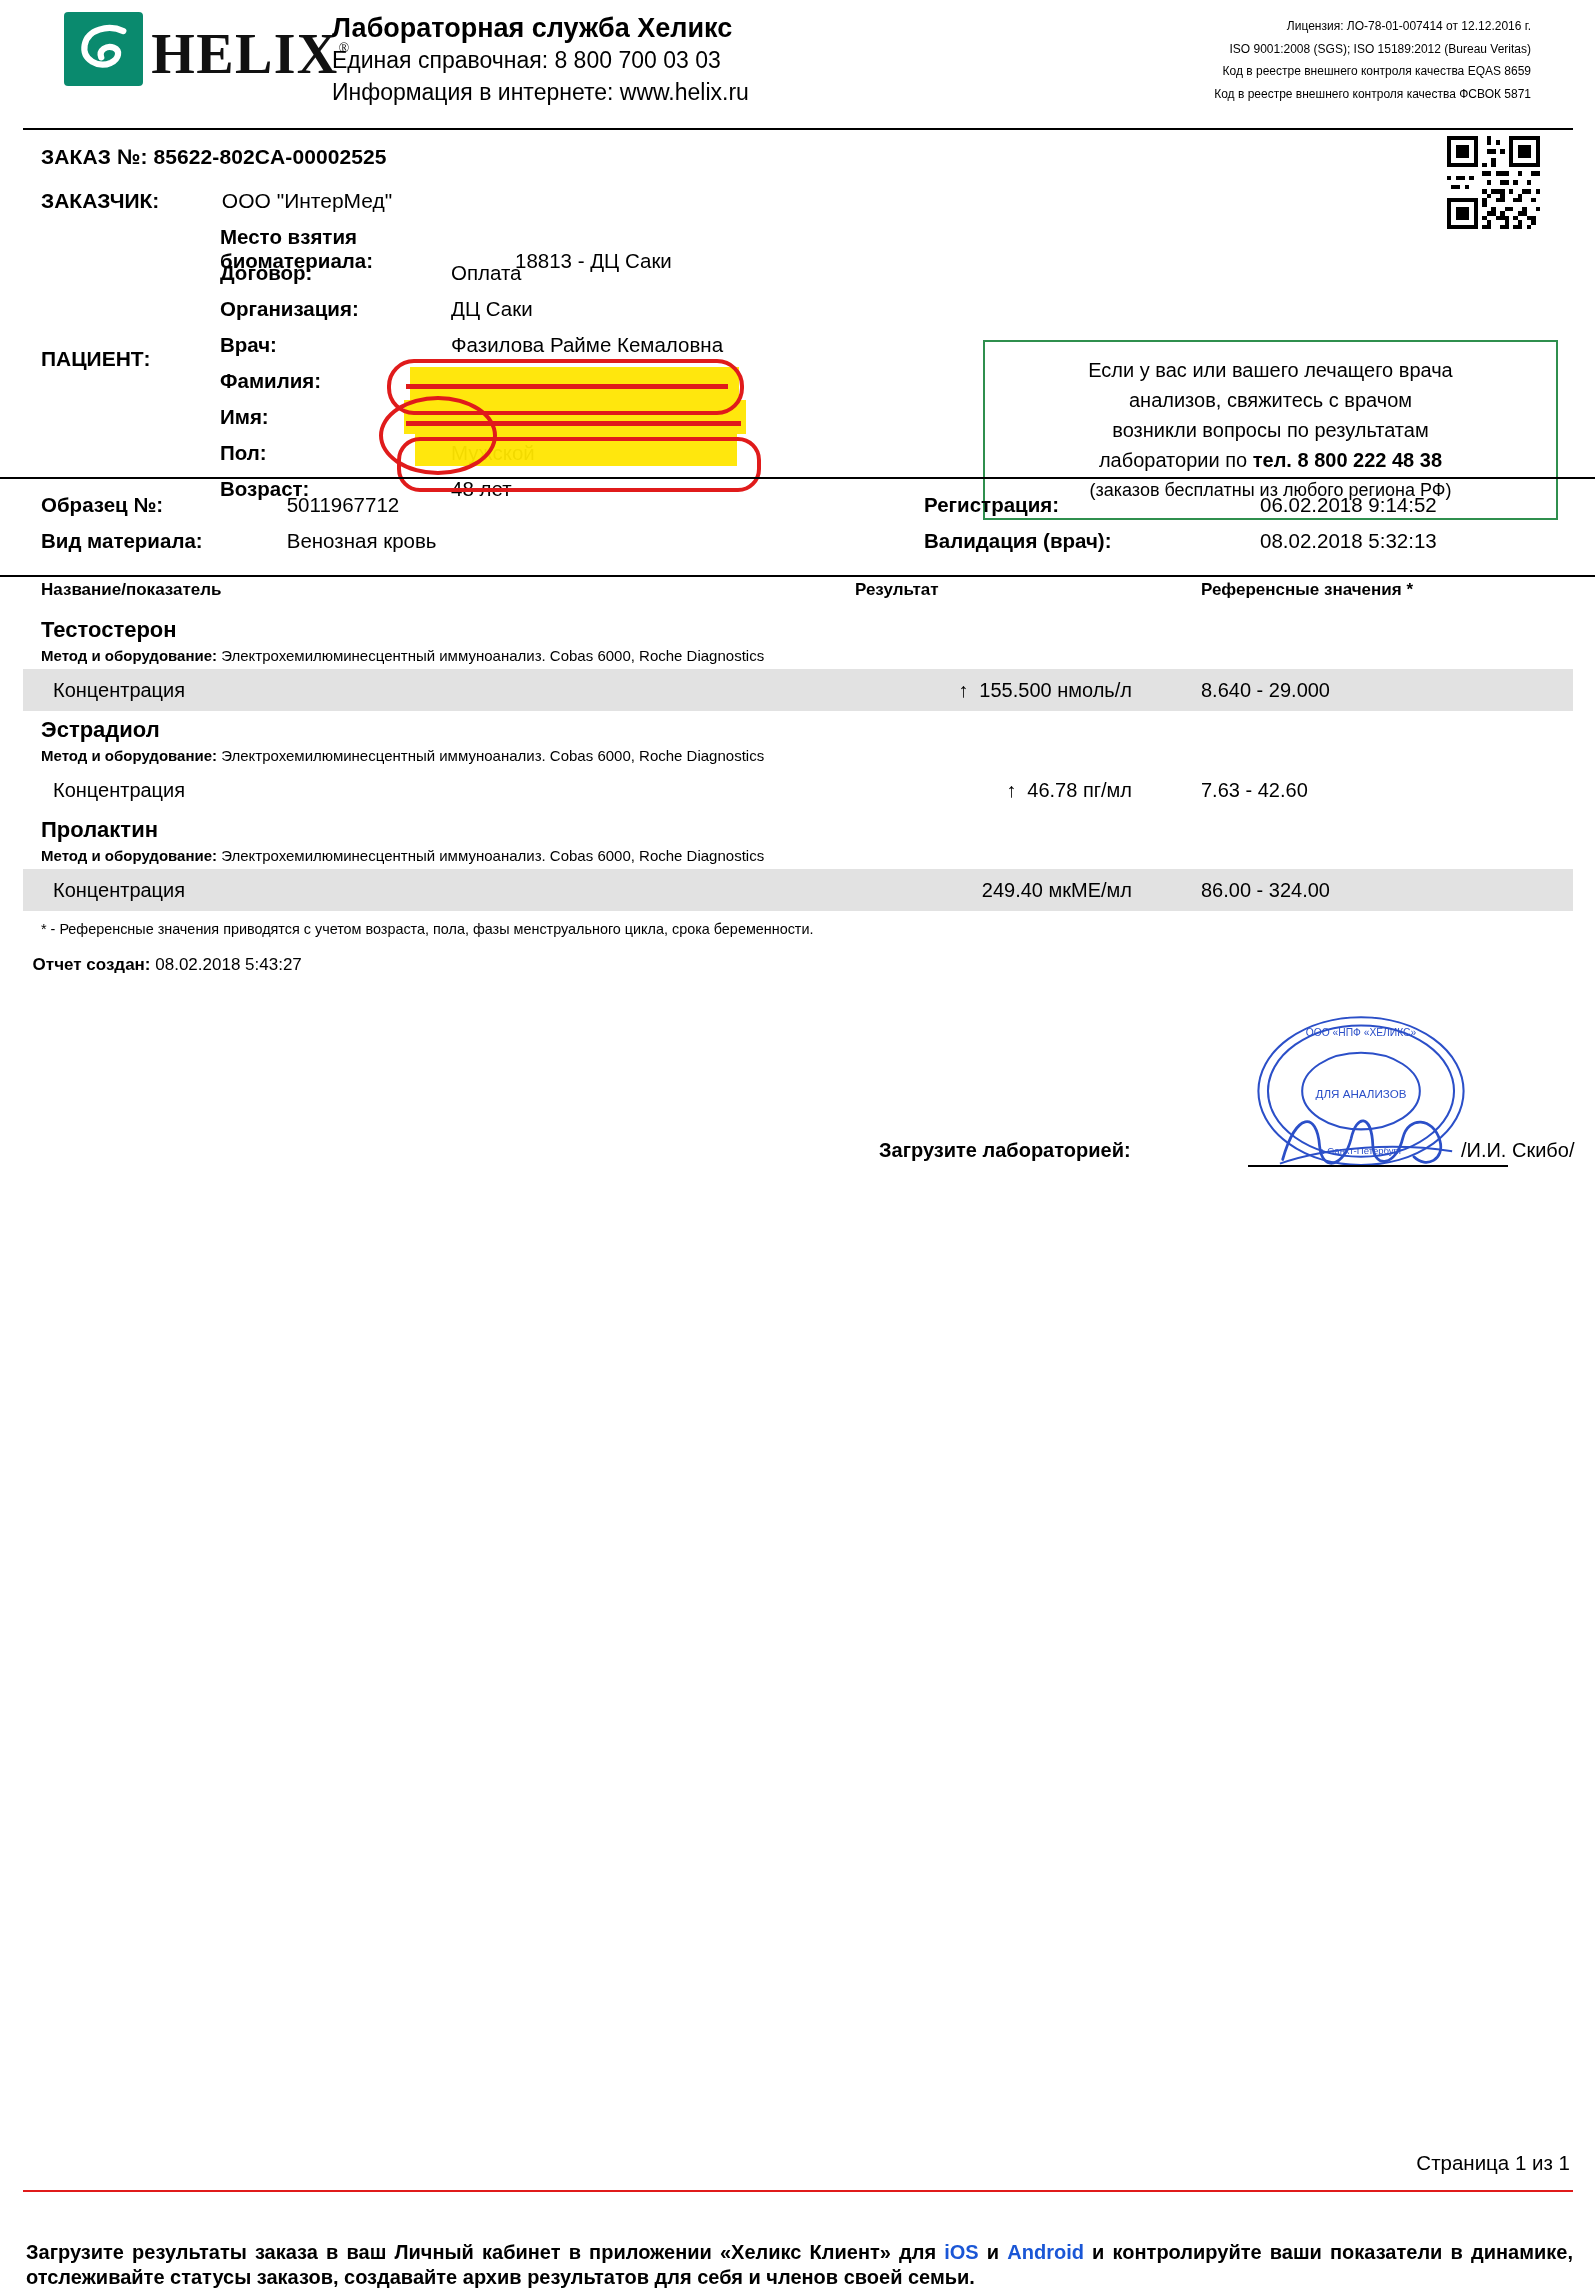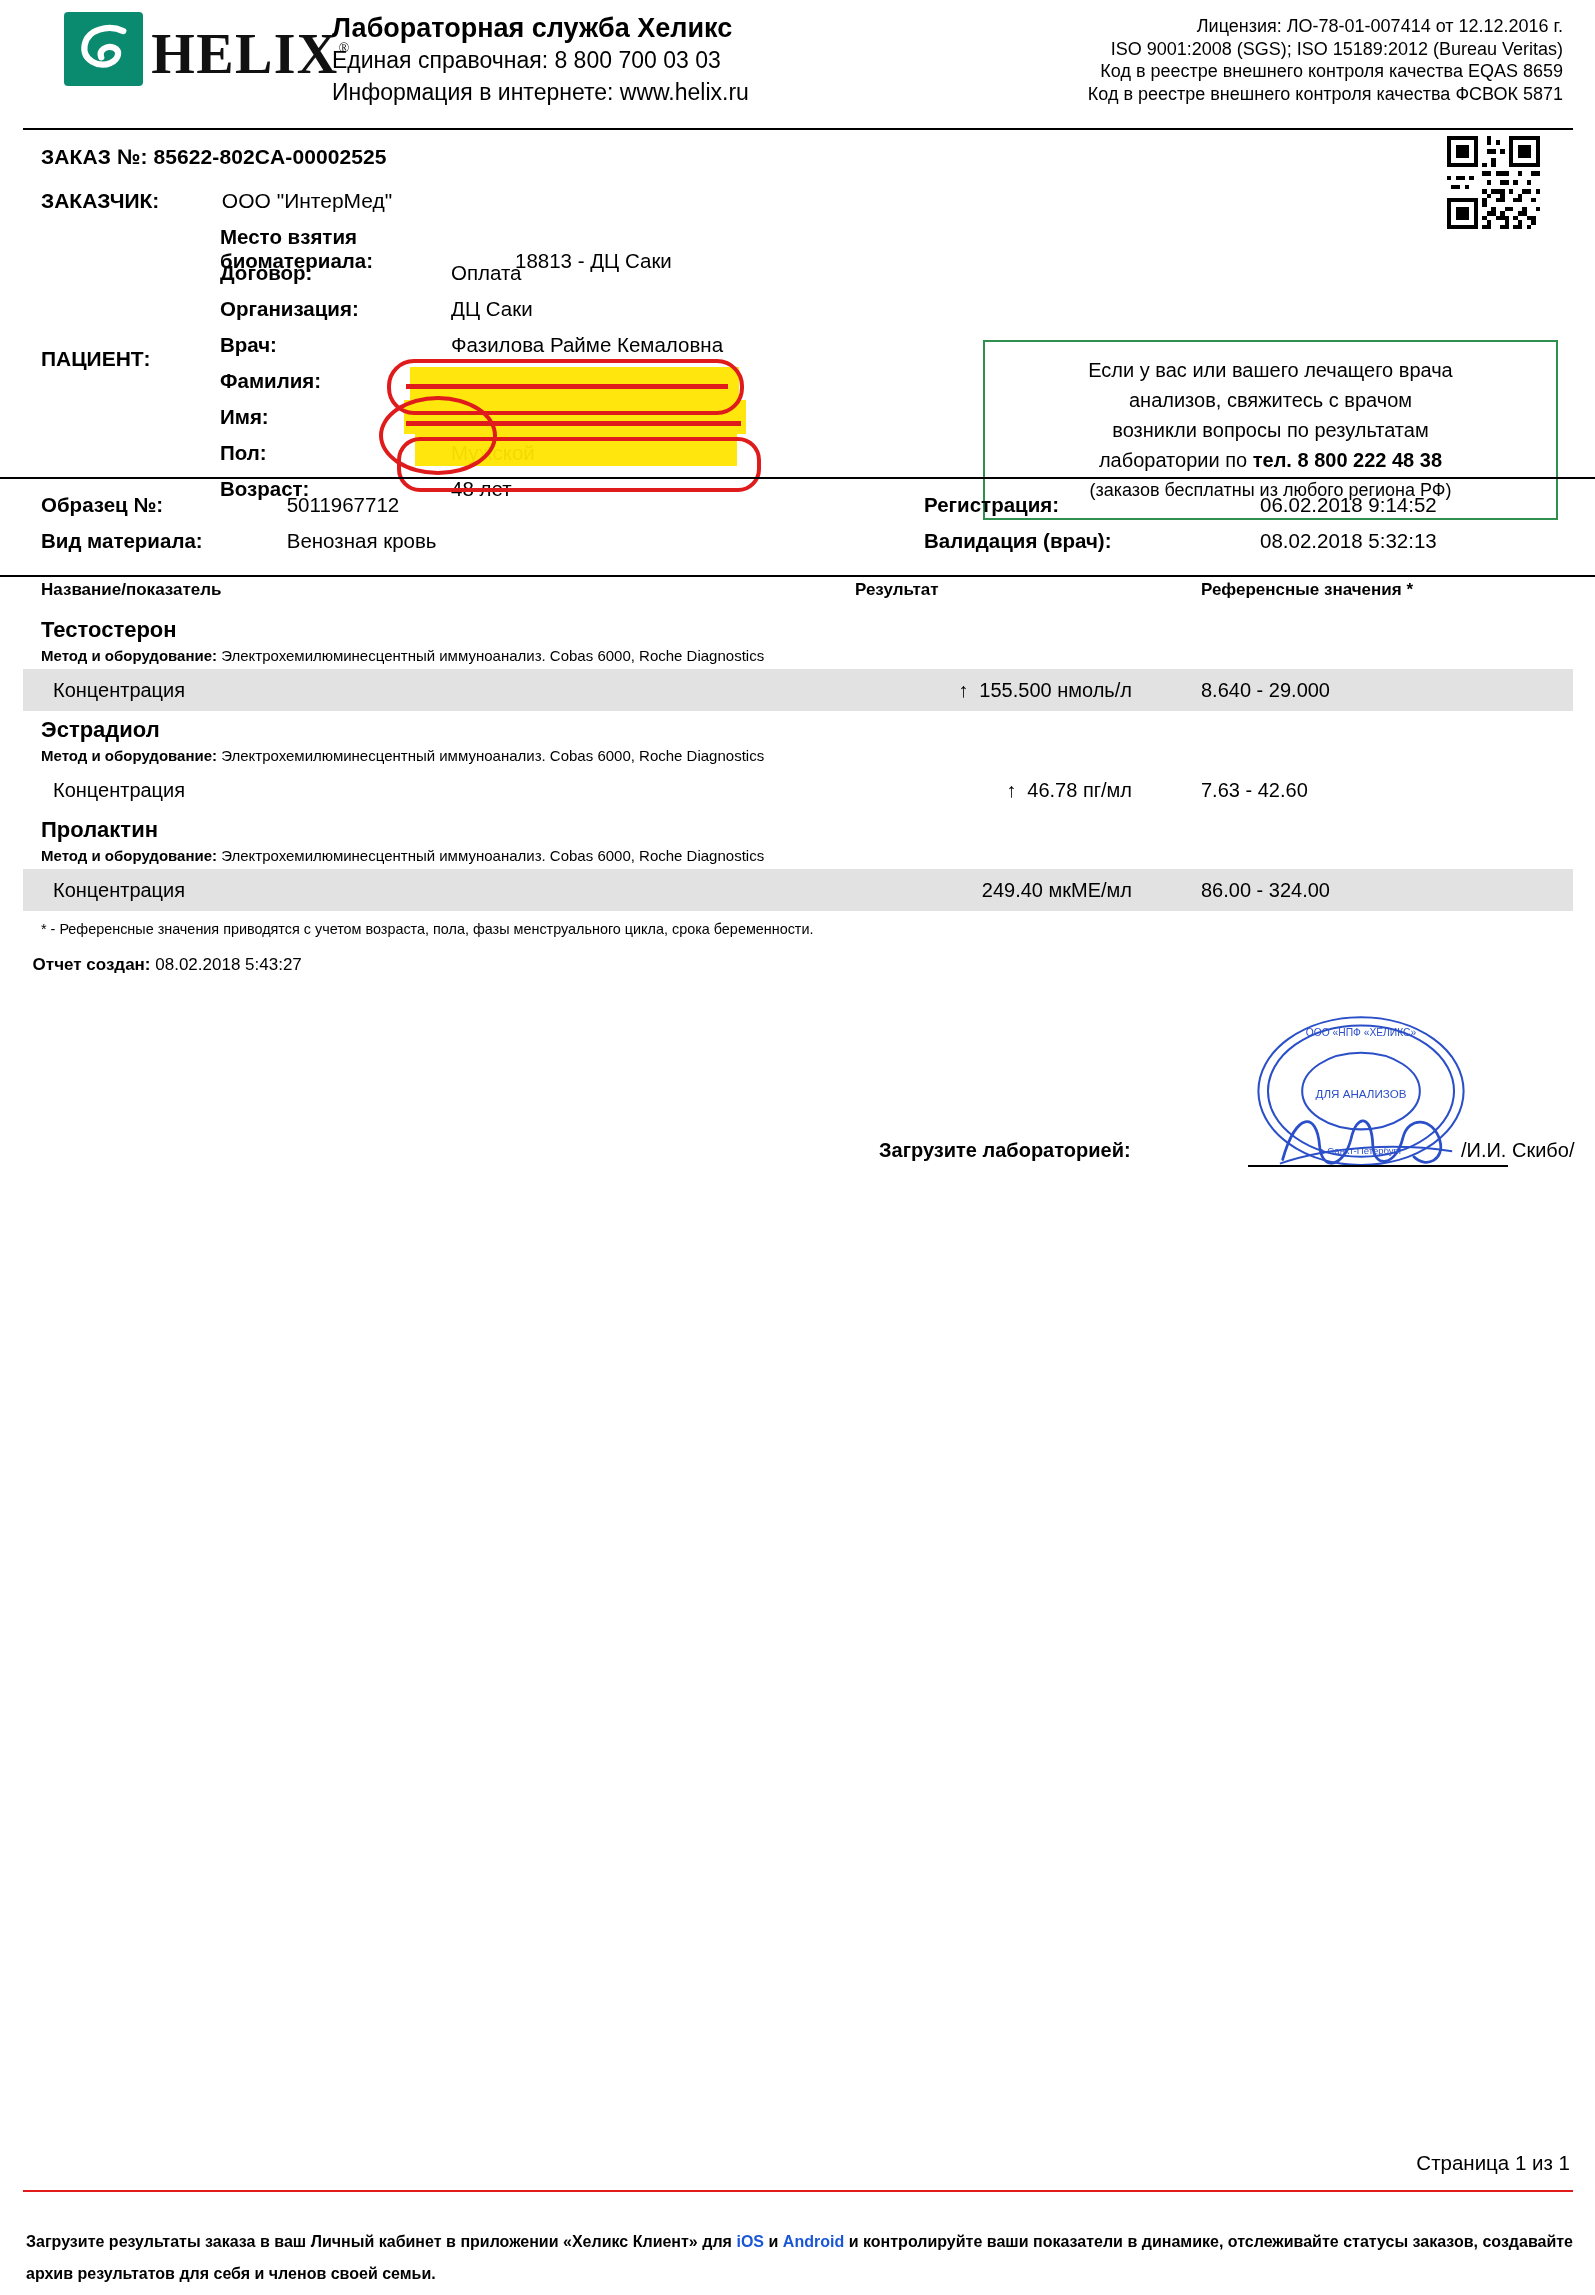--- a/index.html
+++ b/index.html
@@ -75,24 +75,24 @@
     font-weight: bold;
     line-height: 33px;
   }
   .header-titles .t2,
   .header-titles .t3 {
     font-size: 23px;
     line-height: 31.5px;
   }
   .header-right {
     position: absolute;
-    right: 10px;
+    right: 42px;
     top: 15px;
     text-align: right;
-    font-size: 18px;
+    font-size: 12px;
     line-height: 22.6px;
   }
   .rule {
     position: absolute;
     left: 0;
     right: 0;
     height: 2.1px;
     background: #000;
   }
 
@@ -321,22 +321,22 @@
     right: 23px;
     bottom: 103px;
     height: 2.1px;
     background: #e01b1b;
   }
   .footer-text {
     position: absolute;
     left: 26px;
     right: 23px;
     bottom: 5.5px;
-    font-size: 16px;
-    line-height: 32px;
+    font-size: 20px;
+    line-height: 25px;
     text-align: justify;
   }
   .footer-text b { font-weight: bold; }
   .link-blue { color: #1a56d6; font-weight: bold; }
 </style>
 </head>
 <body>
 
 <div class="page">
 

